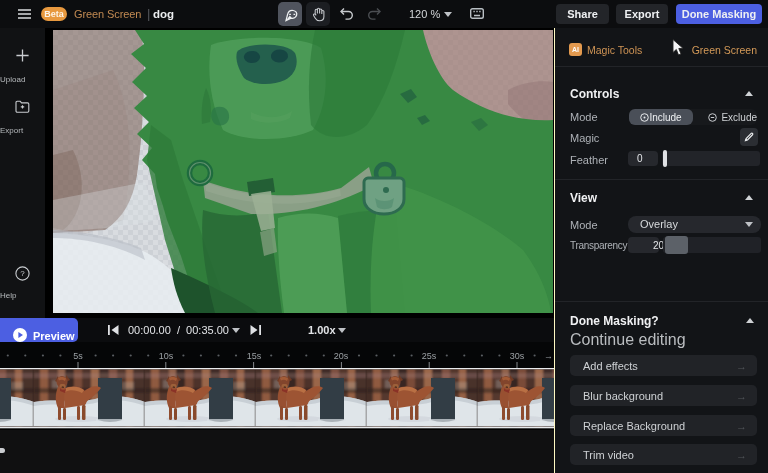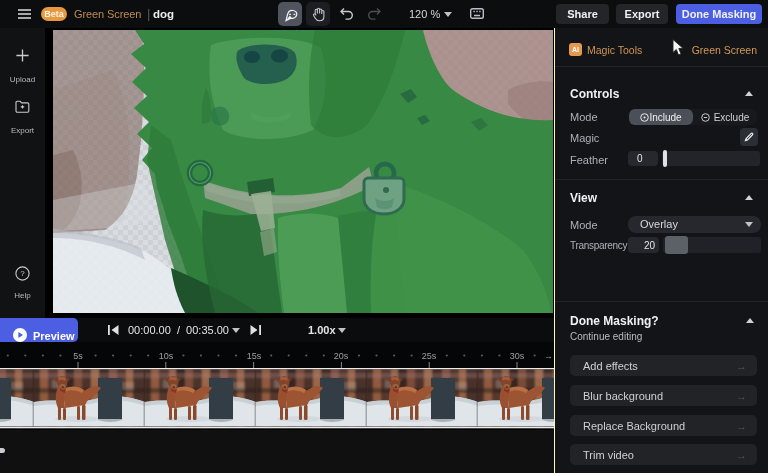--- a/index.html
+++ b/index.html
@@ -4,21 +4,21 @@
 html,body{width:768px;height:473px;overflow:hidden;background:#0b0c0e;font-family:"Liberation Sans",sans-serif}
 .abs{position:absolute}
 #stage{position:relative;width:768px;height:473px}
 
 #topbar{left:0;top:0;width:768px;height:28px;background:#0c0d0f;display:flex;align-items:center}
 .toolbtn{width:24px;height:24px;border-radius:5px;background:#1c1e22;display:flex;align-items:center;justify-content:center}
 .tbtxt{color:#d4d7da;font-size:11px}
 .btn{height:20px;border-radius:4px;background:#232529;color:#eef0f2;font-size:11px;font-weight:700;display:flex;align-items:center;justify-content:center}
 
 #sidebar{left:0;top:28px;width:45px;height:290px;background:#111214;color:#b6b9bc}
-.sideitem{position:absolute;left:0;width:45px;text-align:center;font-size:8px}
+.sideitem{position:absolute;left:0;width:45px;font-size:8px}
 
 #canvas{left:45px;top:28px;width:509px;height:290px;background:#000}
 
 #playbar{left:0;top:318px;width:554px;height:24px;background:#0b0c0e;display:flex;align-items:center}
 #ruler{left:0;top:342px;width:554px;height:26px;background:#050607}
 #filmwrap{left:0;top:368px;width:555px;height:62px;background:#000}
 #botblack{left:0;top:430px;width:554px;height:43px;background:#101011}
 
 #panel{left:554px;top:28px;width:214px;height:445px;background:#121417;border-left:1px solid #fef9c3;color:#b0b4b9;font-size:11px}
 .plabel{color:#aeb2b7}
@@ -305,21 +305,21 @@
 
   <div class="abs plabel" style="left:15px;top:83px">Mode</div>
   <div class="abs" style="left:74px;top:81px;width:128px;height:16px;background:#17191c;border-radius:6px"></div>
   <div class="abs" style="left:74px;top:81px;width:64px;height:16px;background:#4a4f58;border-radius:6px;display:flex;align-items:center;justify-content:center">
     <svg width="9" height="9" viewBox="0 0 9 9" fill="none" stroke="#e8eaec" stroke-width="1">
           <circle cx="4.5" cy="4.5" r="3.8"></circle>
           <circle cx="4.5" cy="4.5" r="1" fill="#e8eaec" stroke="none"></circle>
         </svg>
     <span style="color:#eef0f2;font-size:10px;">Include</span>
   </div>
-  <div class="abs" style="left:138px;top:81px;width:64px;height:16px;display:flex;align-items:center;justify-content:center">
+  <div class="abs" style="left:138px;top:81px;width:64px;height:16px;display:flex;align-items:center;justify-content:flex-end">
     <svg width="9" height="9" viewBox="0 0 9 9" fill="none" stroke="#c8cbcf" stroke-width="1">
           <circle cx="4.5" cy="4.5" r="3.8"></circle>
           <path d="M2.8,4.5 h3.4"></path>
         </svg>
     <span style="color:#cfd2d5;font-size:10px;margin-left:4px">Exclude</span>
   </div>
 
   <div class="abs plabel" style="left:15px;top:104px">Magic</div>
   <div class="abs" style="left:185px;top:100px;width:18px;height:18px;background:#2b2e33;border-radius:4px">
     <svg style="position:absolute;left:3px;top:3px" width="12" height="12" viewBox="0 0 12 12">
@@ -336,28 +336,28 @@
   <div class="divider" style="top:151px"></div>
 
   <div class="abs sechead" style="left:15px;top:163px">View</div>
   <div class="abs caret-up" style="left:190px;top:167px"></div>
 
   <div class="abs plabel" style="left:15px;top:191px">Mode</div>
   <div class="abs" style="left:73px;top:188px;width:133px;height:17px;background:#26282d;border-radius:8px;color:#d6d9db;font-size:11px;line-height:17px;padding-left:12px">Overlay</div>
   <div class="abs caret-dn" style="left:190px;top:194px;border-top-color:#bfc2c6"></div>
 
   <div class="abs plabel" style="left:15px;top:212px;font-size:10px;letter-spacing:-0.3px">Transparency</div>
-  <div class="inputbox" style="left:73px;top:209px;width:31px;height:16px;padding-left:16px">20</div>
+  <div class="inputbox" style="left:73px;top:209px;width:31px;height:16px;padding-left:25px">20</div>
   <div class="abs" style="left:108px;top:209px;width:98px;height:16px;background:#202227;border-radius:3px"></div>
   <div class="abs" style="left:110px;top:208px;width:23px;height:18px;background:#5c6168;border-radius:3px"></div>
 
   <div class="divider" style="top:273px"></div>
 
   <div class="abs sechead" style="left:15px;top:286px">Done Masking?</div>
   <div class="abs caret-up" style="left:191px;top:290px"></div>
-  <div class="abs" style="left:15px;top:303px;font-size:10px;color:#babdc0">Continue editing</div>
+  <div class="abs" style="left:15px;top:303px;font-size:16px;color:#babdc0">Continue editing</div>
 
   <div class="actionbtn" style="top:327px">Add effects<span class="arr">→</span></div>
   <div class="actionbtn" style="top:357px">Blur background<span class="arr">→</span></div>
   <div class="actionbtn" style="top:387px">Replace Background<span class="arr">→</span></div>
   <div class="actionbtn" style="top:416px">Trim video<span class="arr">→</span></div>
 </div>
 
 </div>
 </body></html>

